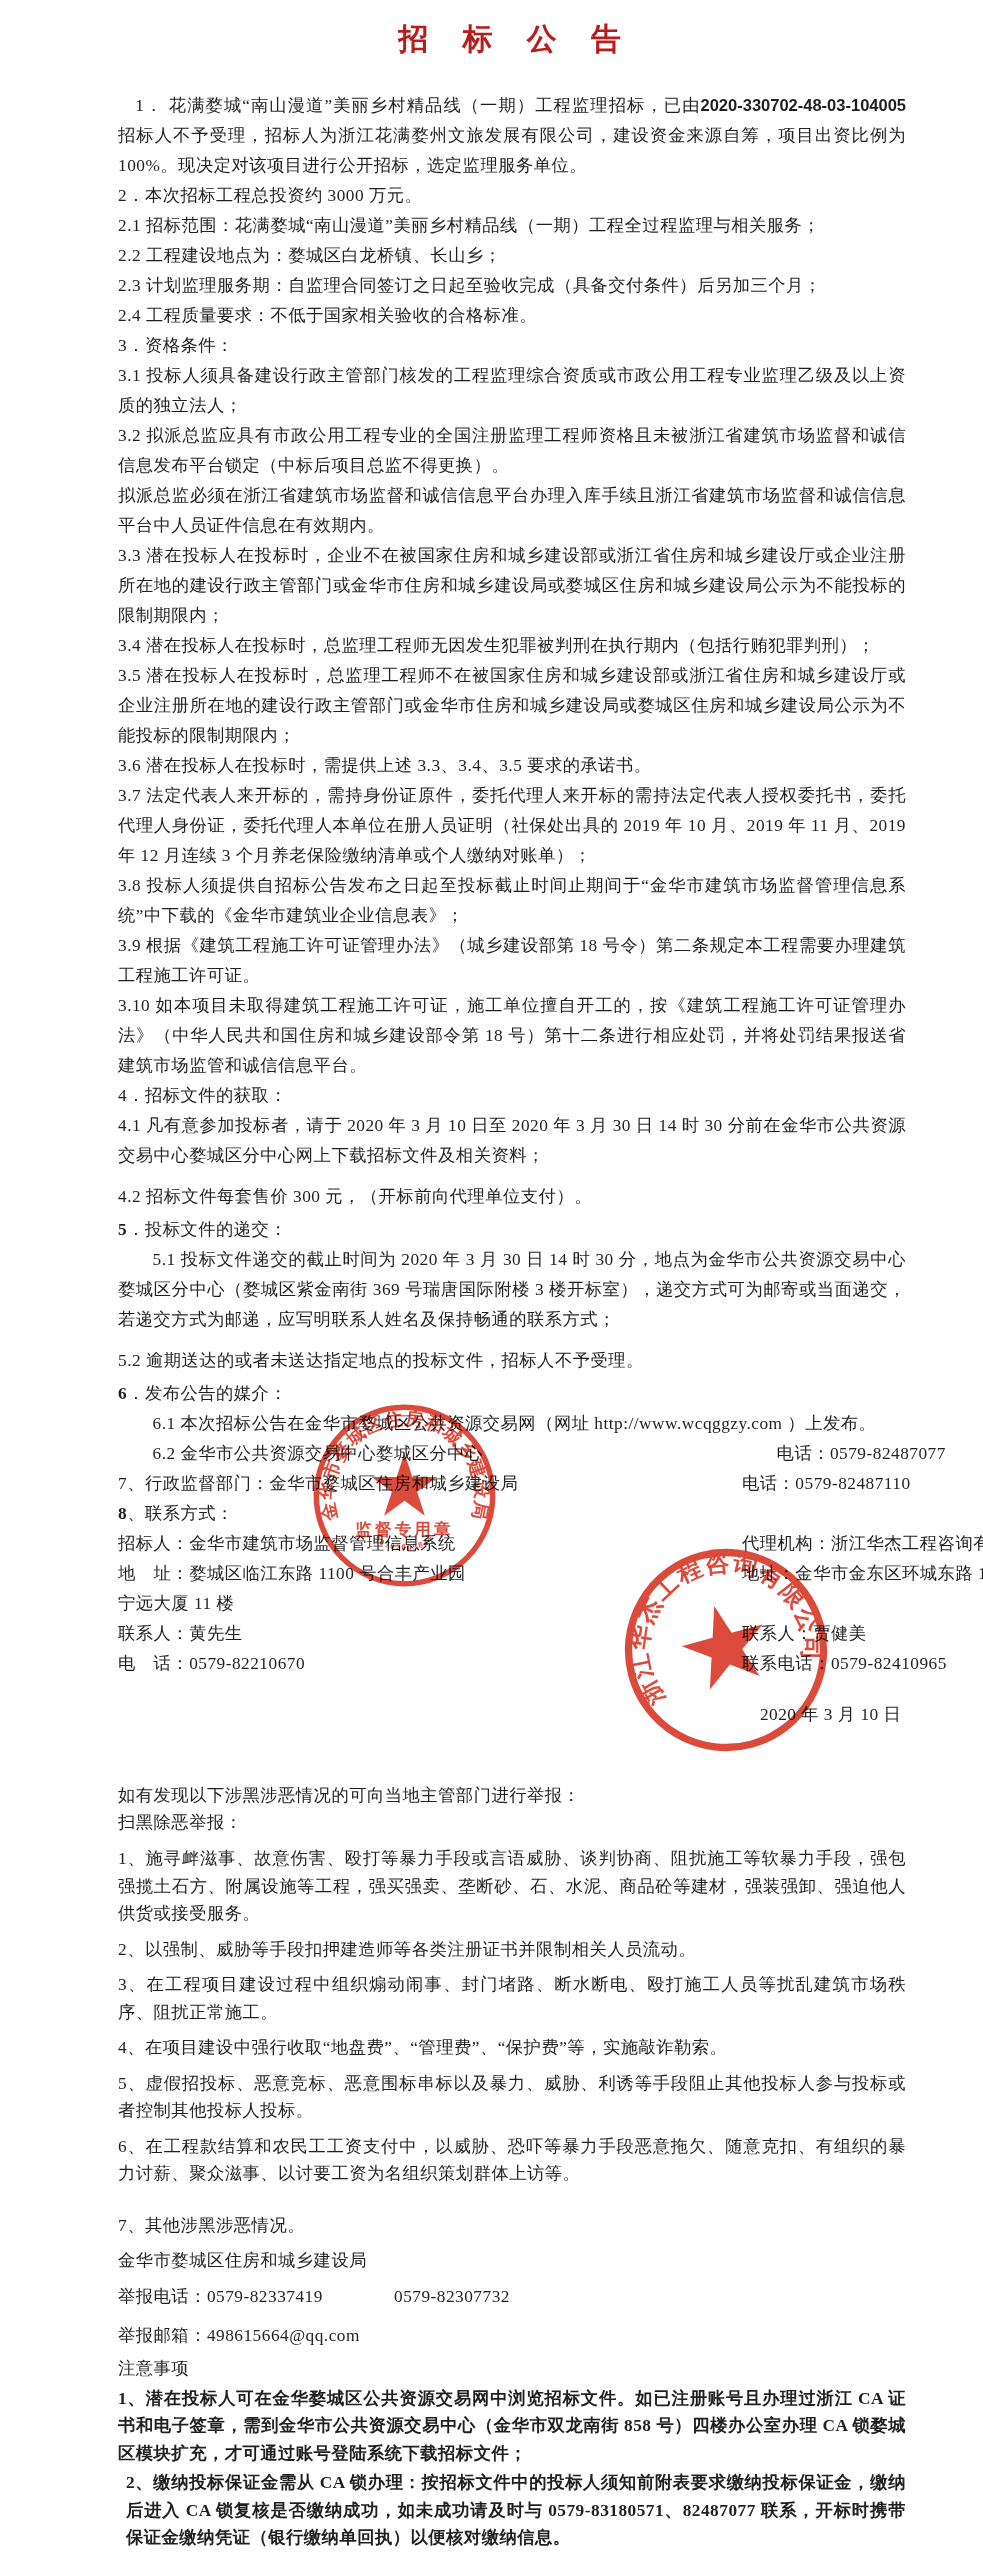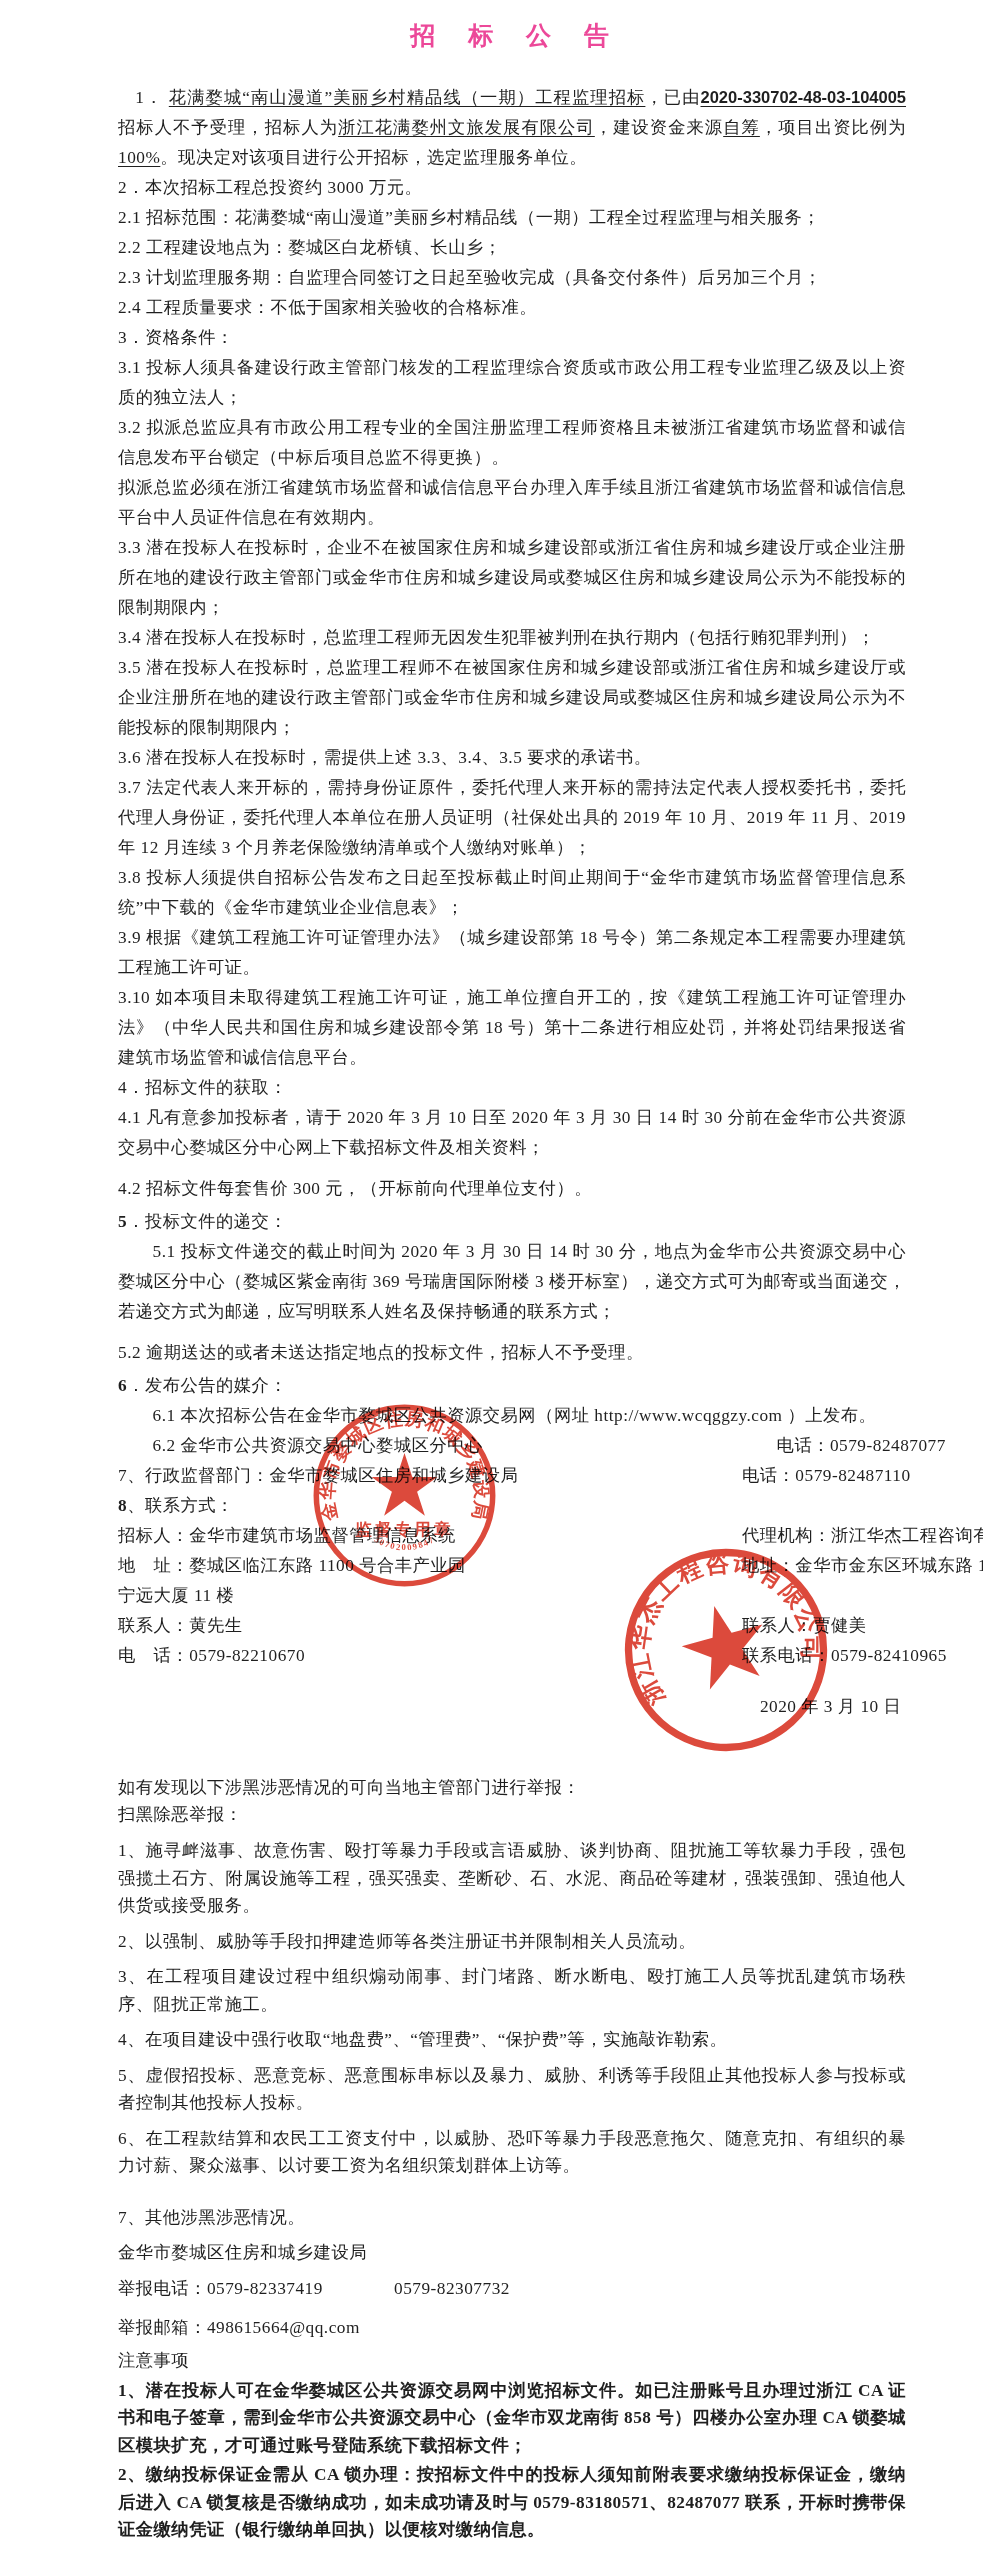--- a/index.html
+++ b/index.html
@@ -2,28 +2,28 @@
 <html style="font-size:12.6px"><head>
 <meta charset="utf-8">
 <style>
   html,body{margin:0;padding:0;background:#ffffff;}
   body{
     width:984px;height:2576px;position:relative;overflow:hidden;
     font-family:"Liberation Serif","DejaVu Serif",serif;color:#1f1f1f;
   }
   .page{padding:19px 78px 0 118px;}
   .doc-title{
-    text-align:center;font-size:25px;font-weight:600;letter-spacing:4.7px;word-spacing:17.3px;
-    margin:0 0 30px 0;color:#ec4899;
+    text-align:center;font-size:30px;font-weight:600;letter-spacing:4.7px;word-spacing:17.3px;
+    margin:0 0 30px 0;color:#b91c1c;
   }
   .para{
     margin:0;font-size:17.3px;line-height:30px;text-align:justify;letter-spacing:0.5px;
   }
   .lower .para{line-height:27.6px;}
-  .u{text-decoration:underline;text-underline-offset:3.2px;}
+  .u{text-underline-offset:3.2px;}
   .b{font-weight:bold;}
   .num{font-family:"Liberation Sans","DejaVu Sans",sans-serif;font-weight:bold;font-size:16.5px;letter-spacing:0;}
   .row{position:relative;}
   .row-right{position:absolute;left:624px;top:0;white-space:nowrap;}
   .date-line{text-align:right;padding-right:4.7px;}
   .lower{margin-top:52px;}
   .stamp{position:absolute;mix-blend-mode:multiply;opacity:.92;pointer-events:none;}
   #stamp-supervision{left:310px;top:1401px;}
   #stamp-agency{left:622px;top:1546px;transform:rotate(-15deg);}
 </style>
@@ -77,21 +77,21 @@
       <p class="para" style="margin-top: 7.9px;"><span>3、在工程项目建设过程中组织煽动闹事、封门堵路、断水断电、殴打施工人员等扰乱建筑市场秩序、阻扰正常施工。</span></p>
       <p class="para" style="margin-top: 7.9px;"><span>4、在项目建设中强行收取“地盘费”、“管理费”、“保护费”等，实施敲诈勒索。</span></p>
       <p class="para" style="margin-top: 7.9px;"><span>5、虚假招投标、恶意竞标、恶意围标串标以及暴力、威胁、利诱等手段阻止其他投标人参与投标或者控制其他投标人投标。</span></p>
       <p class="para" style="margin-top: 7.9px;"><span>6、在工程款结算和农民工工资支付中，以威胁、恐吓等暴力手段恶意拖欠、随意克扣、有组织的暴力讨薪、聚众滋事、以讨要工资为名组织策划群体上访等。</span></p>
       <p class="para" style="margin-top: 24px;"><span>7、其他涉黑涉恶情况。</span></p>
       <p class="para" style="margin-top: 7.9px;"><span>金华市婺城区住房和城乡建设局</span></p>
       <p class="para" style="margin-top: 7.9px;"><span>举报电话：0579-82337419</span><span>　　　　</span><span>0579-82307732</span></p>
       <p class="para" style="margin-top: 11px; font-family: Liberation Serif, serif;"><span>举报邮箱：498615664@qq.com</span></p>
       <p class="para" style="margin-top: 6.3px;"><span>注意事项</span></p>
       <p class="para" style="margin-top: 1.6px;"><span class="b">1、潜在投标人可在金华婺城区公共资源交易网中浏览招标文件。如已注册账号且办理过浙江 CA 证书和电子签章，需到金华市公共资源交易中心（金华市双龙南街 858 号）四楼办公室办理 CA 锁婺城区模块扩充，才可通过账号登陆系统下载招标文件；</span></p>
-      <p class="para" style="margin-top: 1.6px;"><span class="b">2、缴纳投标保证金需从 CA 锁办理：按招标文件中的投标人须知前附表要求缴纳投标保证金，缴纳后进入 CA 锁复核是否缴纳成功，如未成功请及时与 0579-83180571、82487077 联系，开标时携带保证金缴纳凭证（银行缴纳单回执）以便核对缴纳信息。</span></p>
+      <p class="para" style="margin-top: 1.6px; margin-left: 8px;"><span class="b">2、缴纳投标保证金需从 CA 锁办理：按招标文件中的投标人须知前附表要求缴纳投标保证金，缴纳后进入 CA 锁复核是否缴纳成功，如未成功请及时与 0579-83180571、82487077 联系，开标时携带保证金缴纳凭证（银行缴纳单回执）以便核对缴纳信息。</span></p>
     </div>
 </div>
 
 <svg id="stamp-supervision" class="stamp" width="189" height="189" viewBox="0 0 240 240">
   <circle cx="120" cy="120" r="112" fill="none" stroke="#d93a2b" stroke-width="7"></circle>
   <defs>
     <path id="ring1" d="M 42,165 A 90,90 0 1 1 198,165" fill="none"></path>
     <path id="code1" d="M 80,177 A 70,70 0 0 0 160,177" fill="none"></path>
   </defs>
   <text font-size="23" font-weight="bold" fill="#d93a2b" letter-spacing="1.5" text-anchor="middle">

